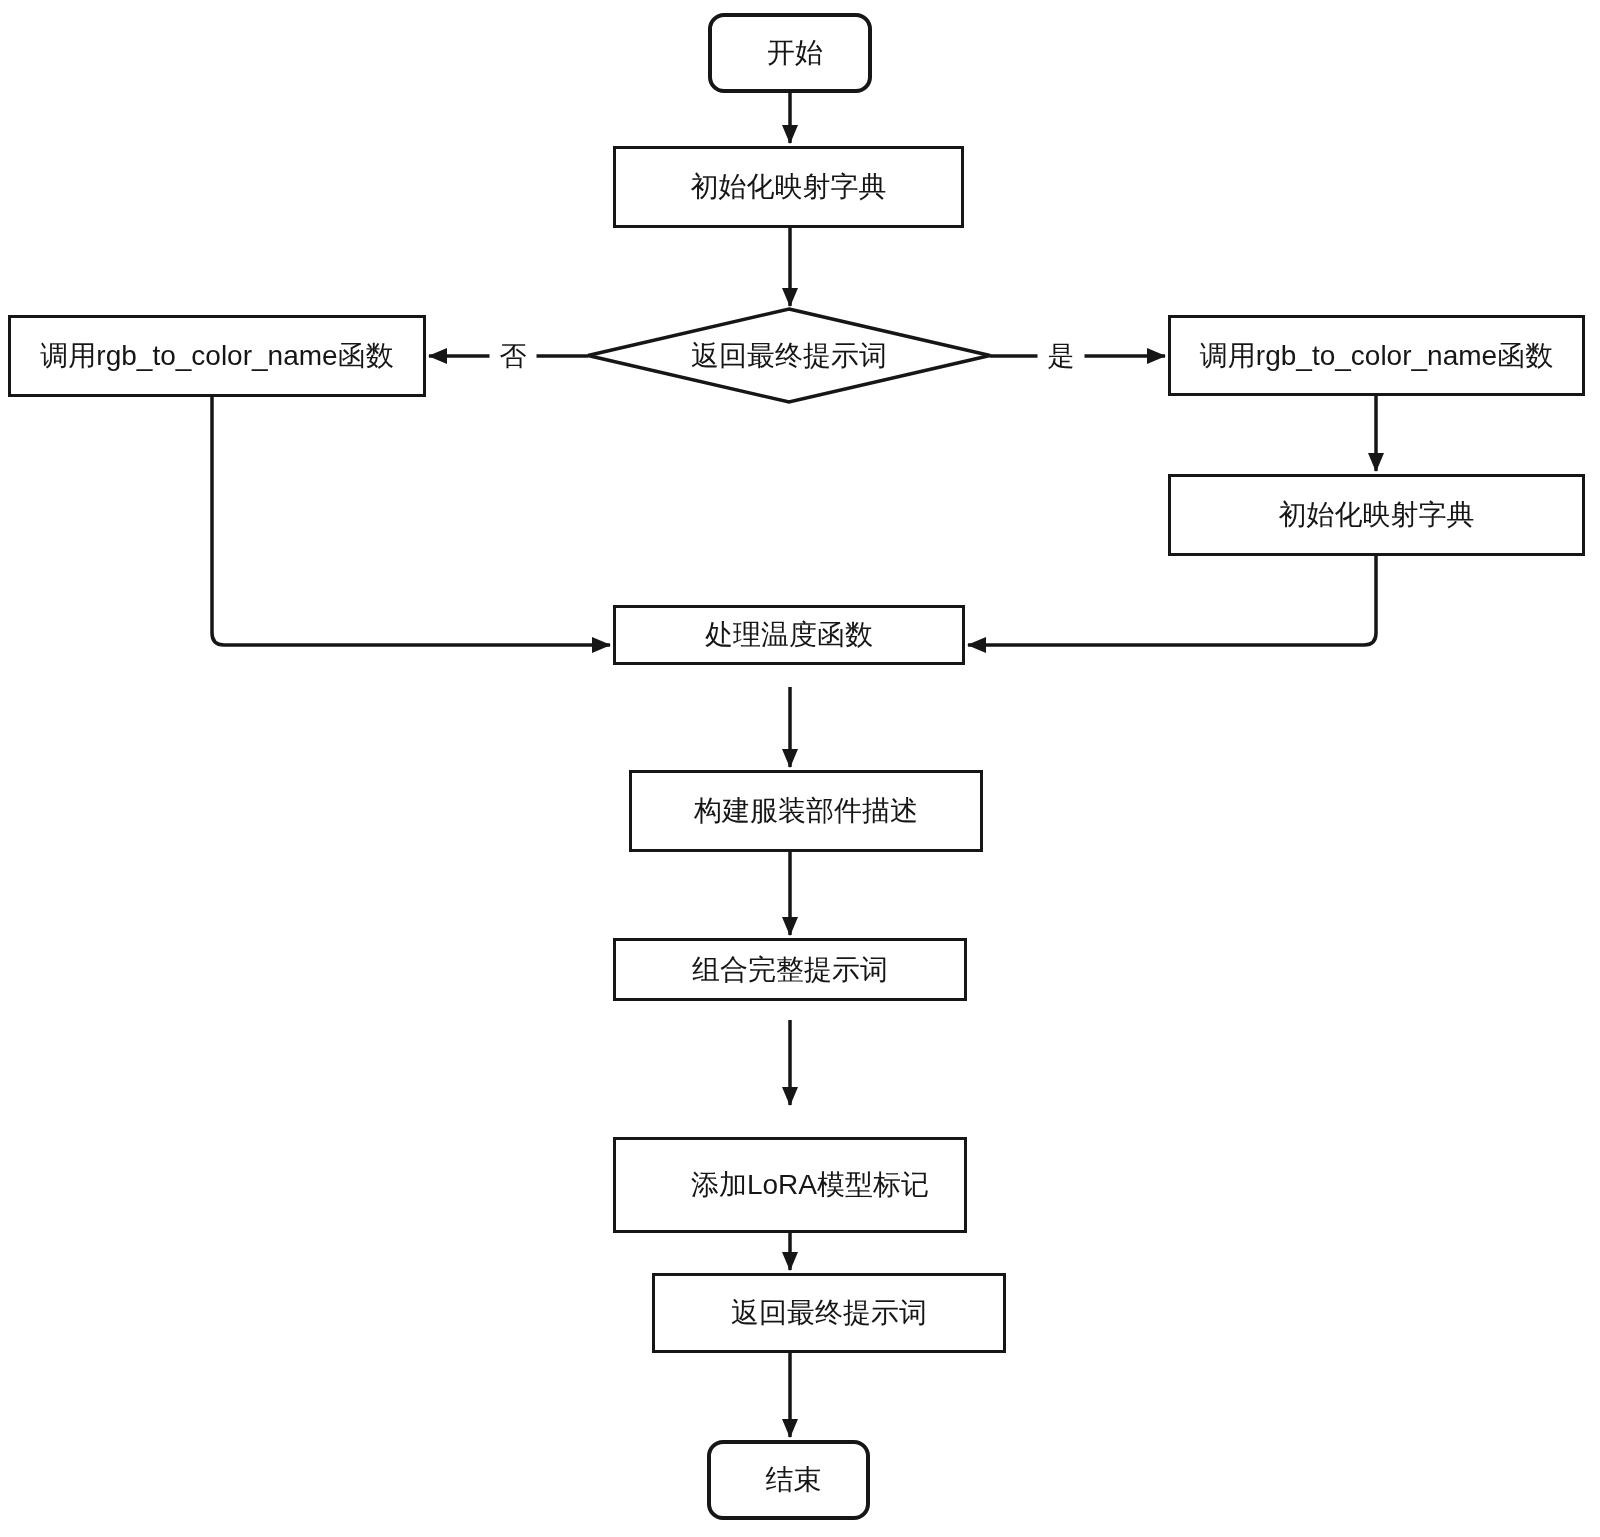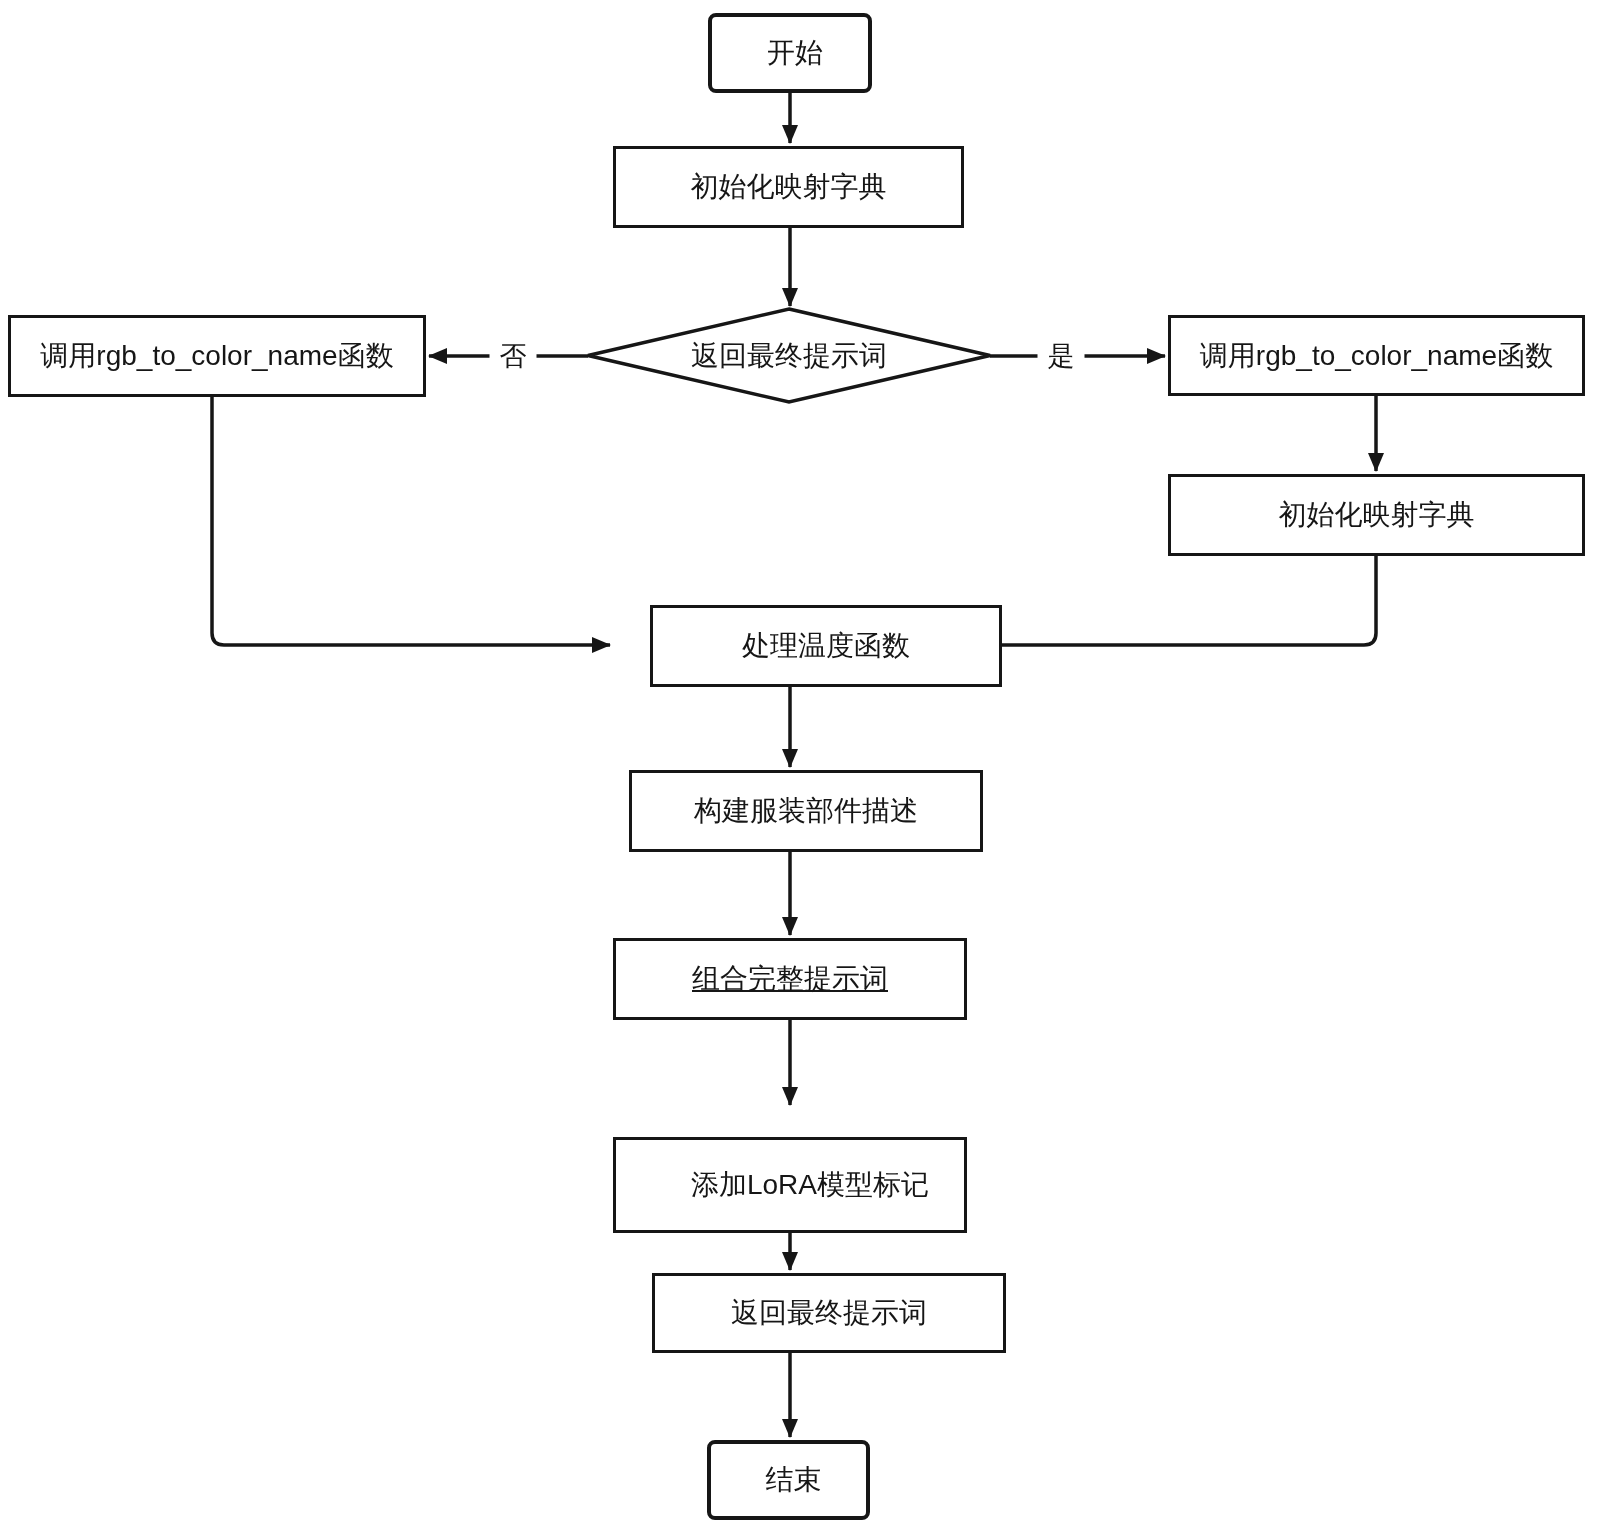--- a/index.html
+++ b/index.html
@@ -29,21 +29,21 @@
     display: flex;
     align-items: center;
     justify-content: center;
     font-size: 28px;
     color: #161616;
     white-space: nowrap;
     z-index: 2;
   }
   .terminal {
     border-width: 4px;
-    border-radius: 8px;
+    border-radius: 16px;
     padding-left: 10px;
   }
   .decision-label {
     position: absolute;
     border: none;
     background: transparent;
     z-index: 2;
   }
   .edge-label {
     position: absolute;
@@ -101,29 +101,29 @@
     </div>
 
   <div class="node" style="left:1168px; top:315px; width:417px; height:81px;">
       <span>调用rgb_to_color_name函数</span>
     </div>
 
   <div class="node" style="left:1168px; top:474px; width:417px; height:82px;">
       <span>初始化映射字典</span>
     </div>
 
-  <div class="node" style="left:650px; top:605px; width:352px; height:82px;">
+  <div class="node" style="left:613px; top:605px; width:352px; height:60px;">
       <span>处理温度函数</span>
     </div>
 
   <div class="node" style="left:613px; top:770px; width:354px; height:82px;margin-left:16px;">
       <span>构建服装部件描述</span>
     </div>
 
-  <div class="node" style="left:613px; top:938px; width:354px; height:82px;text-decoration:underline;">
+  <div class="node" style="left:613px; top:938px; width:354px; height:63px;">
       <span>组合完整提示词</span>
     </div>
 
   <div class="node" style="left:613px; top:1137px; width:354px; height:96px;padding-left:40px;">
       <span>添加LoRA模型标记</span>
     </div>
 
   <div class="node" style="left:613px; top:1273px; width:354px; height:80px;margin-left:39px;">
       <span>返回最终提示词</span>
     </div>

